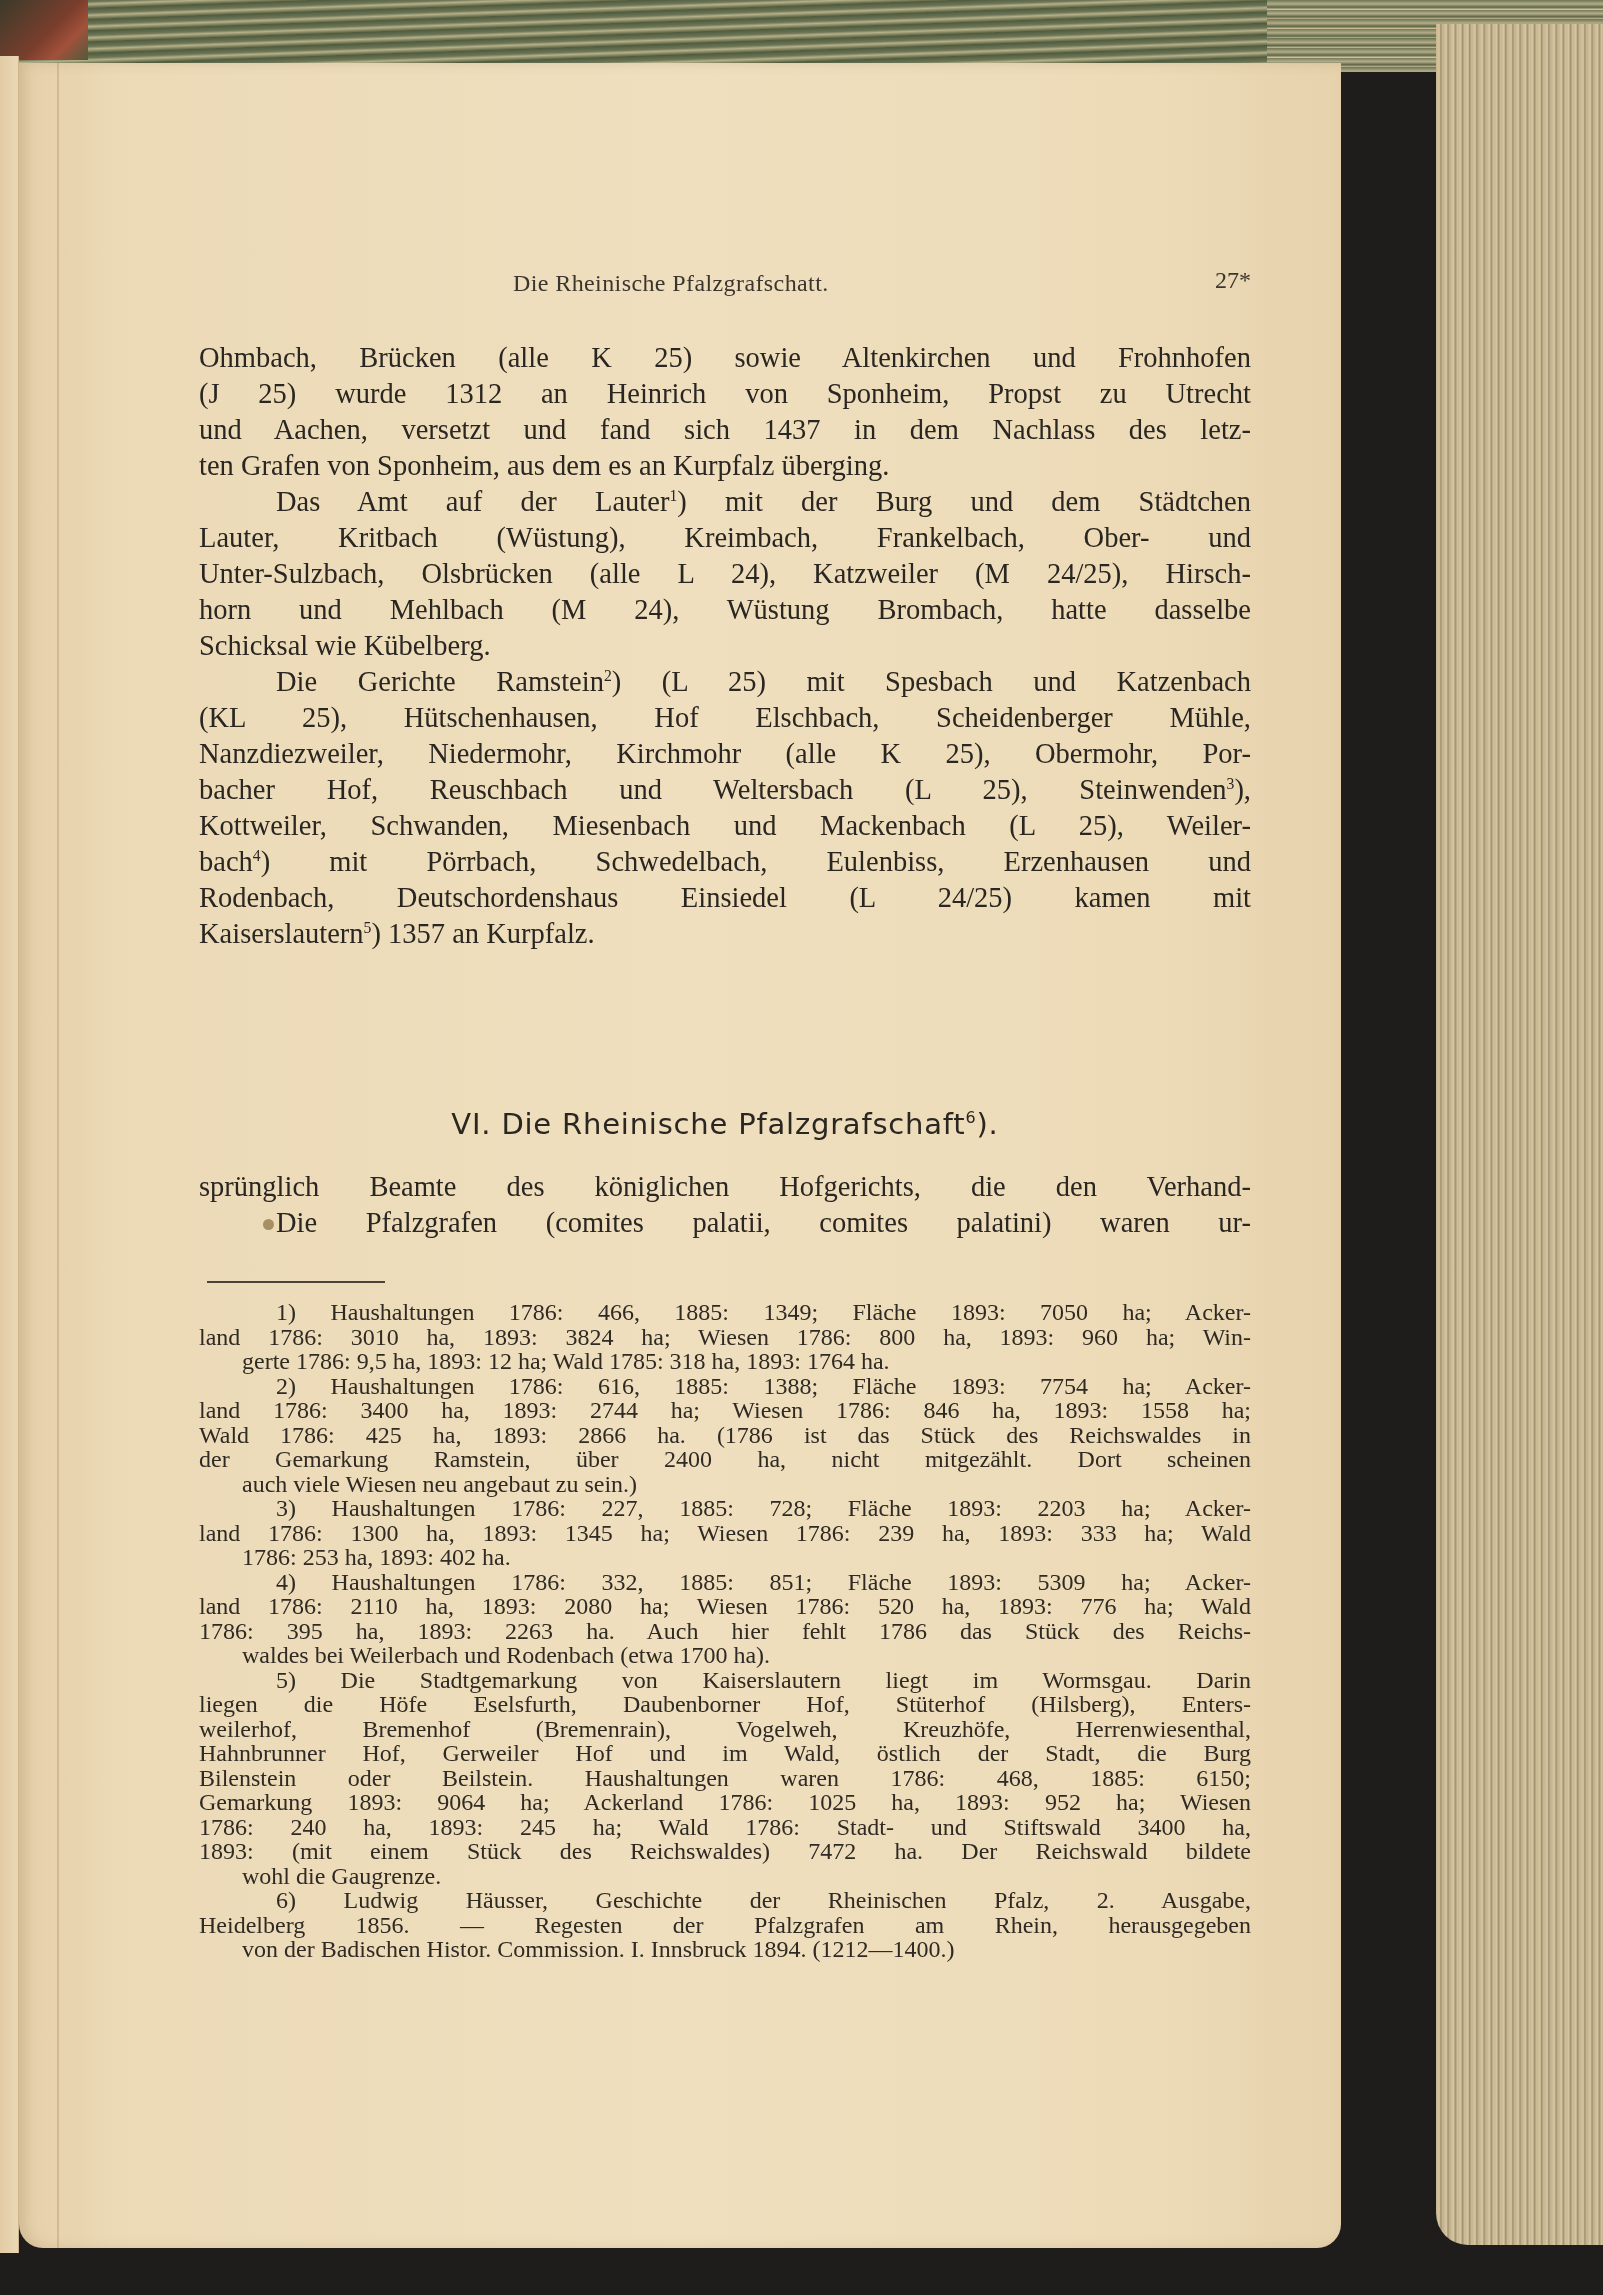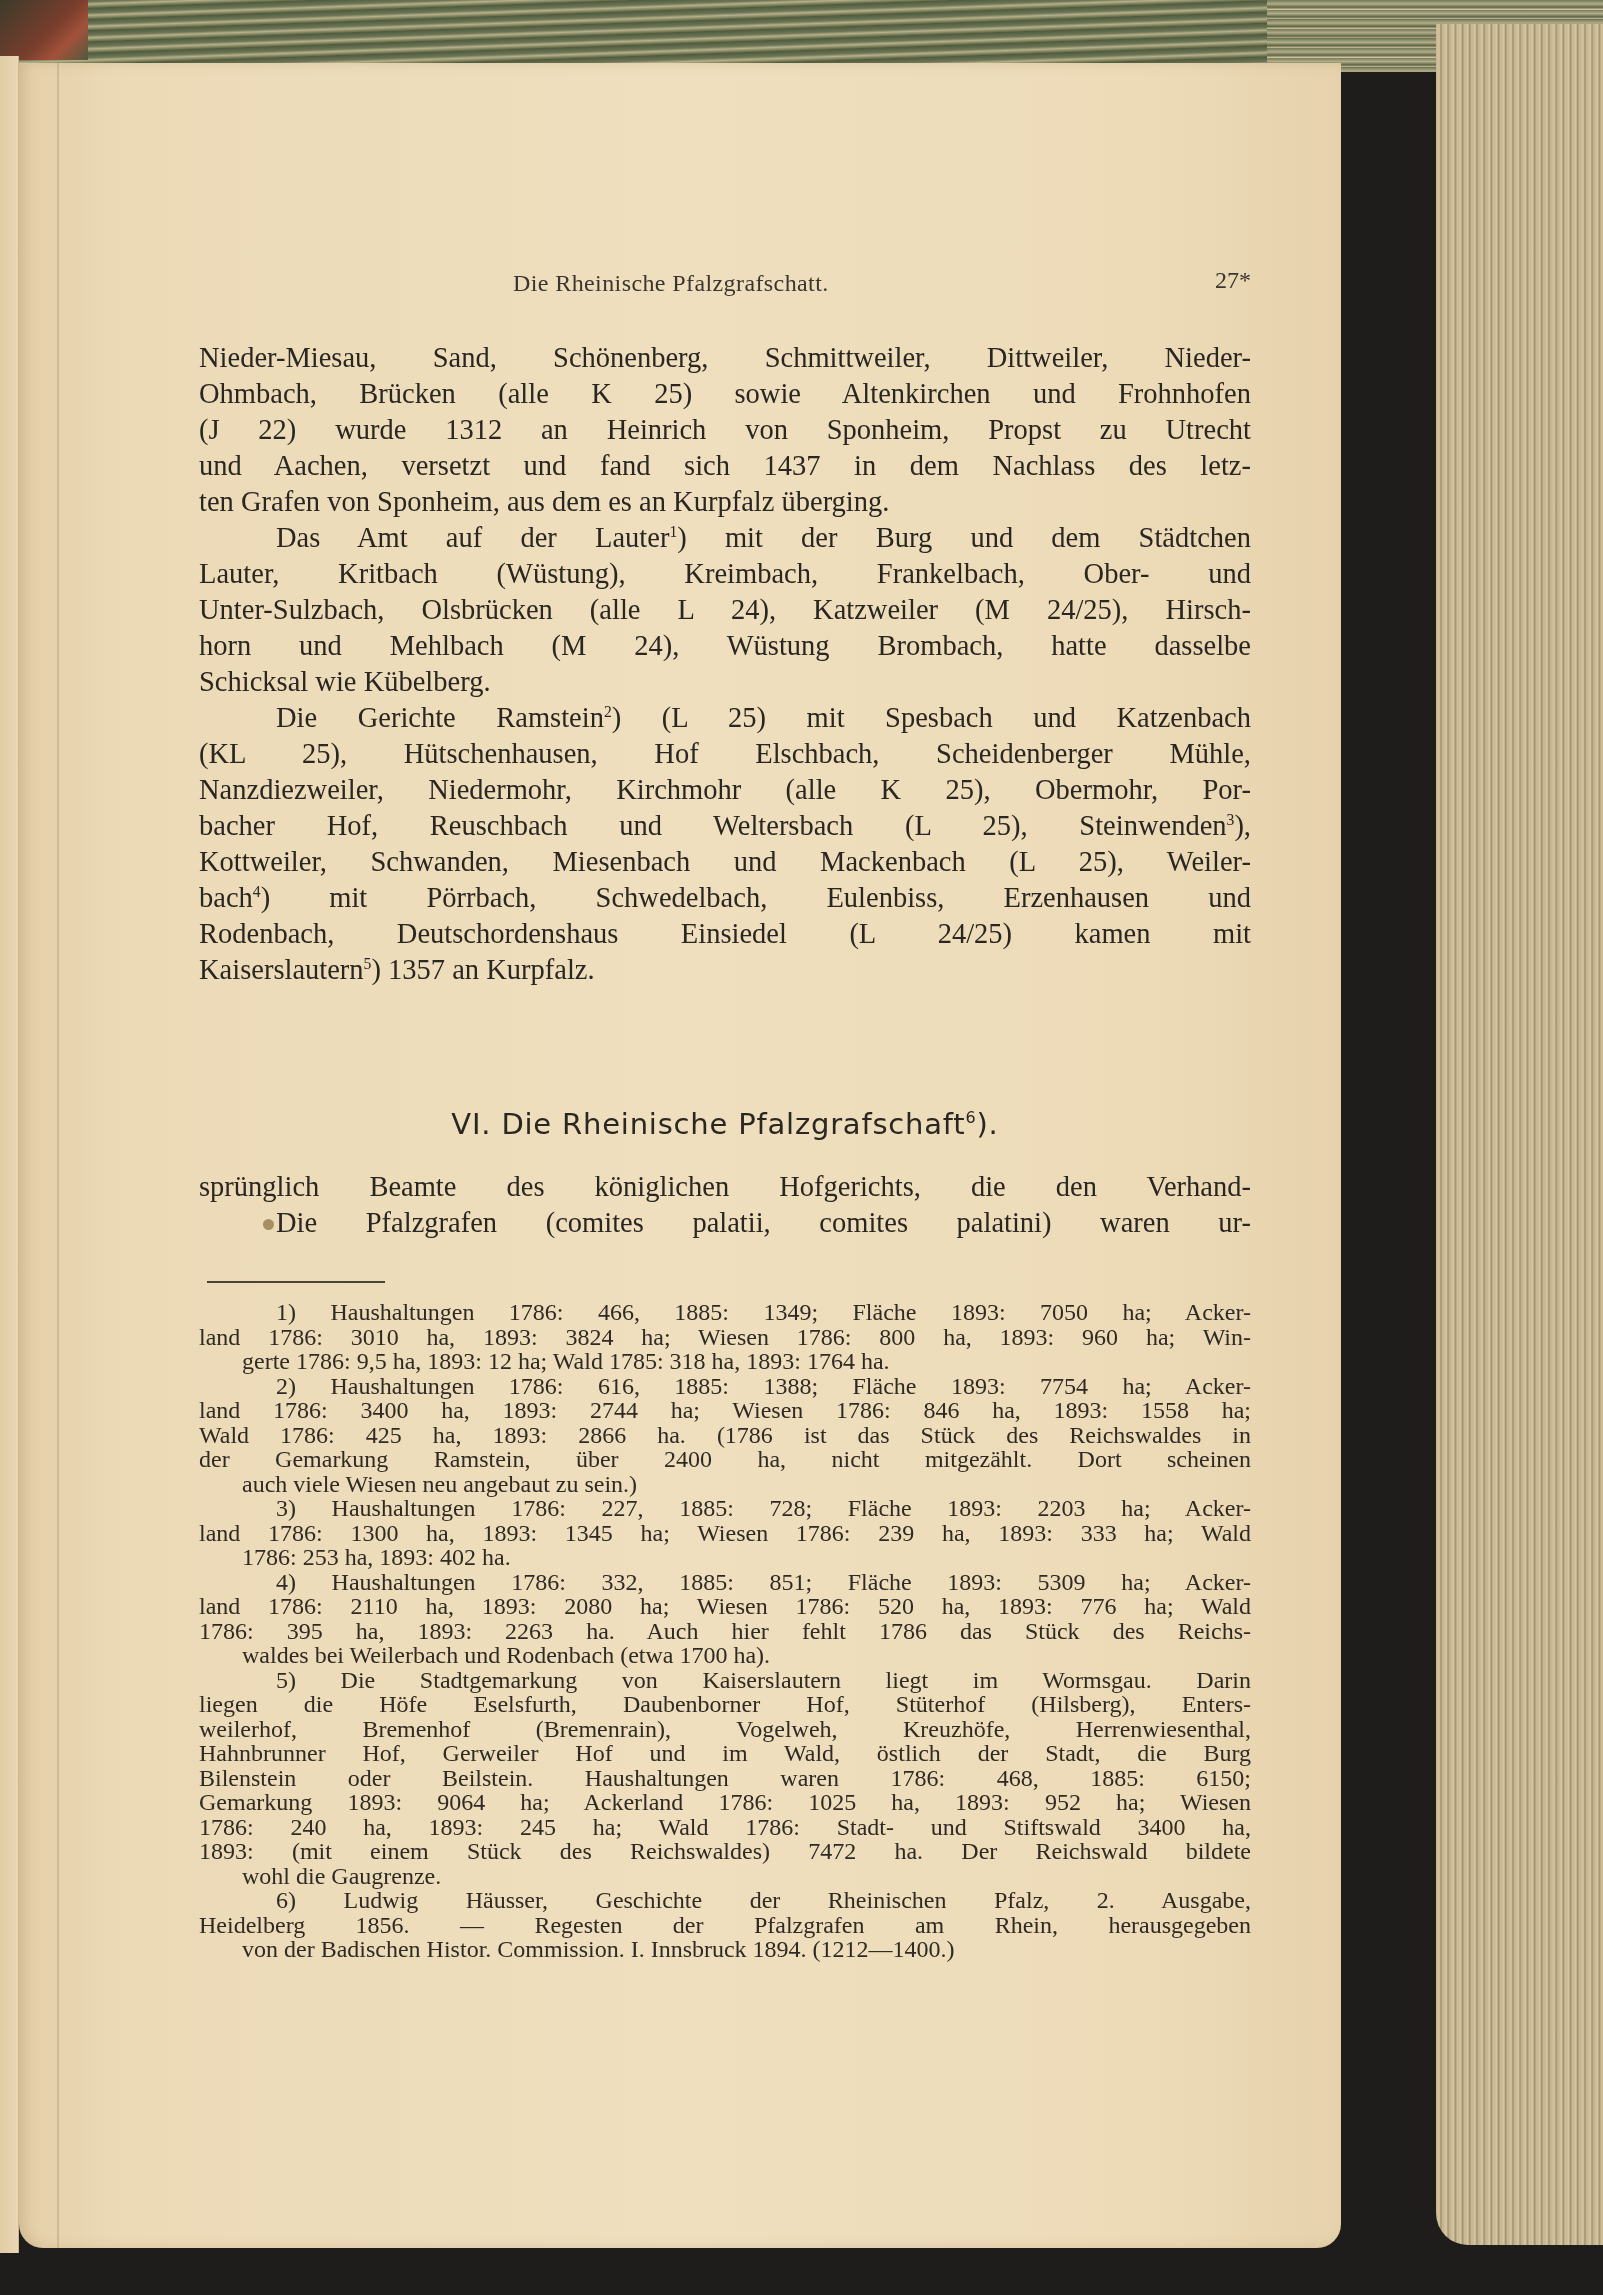--- a/index.html
+++ b/index.html
@@ -192,23 +192,22 @@
   <div class="content">
 
     <div class="running-head">
       <span class="running-title">Die Rheinische Pfalzgrafschatt.</span>
       <span class="page-number">27*</span>
     </div>
 
     <div class="body-text">
 
       <p>
-        <span class="line">Nieder-Miesau, Sand, Schönenberg, Schmittweiler, Dittweiler, Nieder-</span>
         <span class="line">Ohmbach, Brücken (alle K 25) sowie Altenkirchen und Frohnhofen</span>
-        <span class="line">(J 22) wurde 1312 an Heinrich von Sponheim, Propst zu Utrecht</span>
+        <span class="line">(J 25) wurde 1312 an Heinrich von Sponheim, Propst zu Utrecht</span>
         <span class="line">und Aachen, versetzt und fand sich 1437 in dem Nachlass des letz-</span>
         <span class="line last">ten Grafen von Sponheim, aus dem es an Kurpfalz überging.</span>
       </p>
 
       <p>
         <span class="line" style="padding-left:77px"><span>Das Amt auf der Lauter</span><sup>1</sup><span>) mit der Burg und dem Städtchen</span></span>
         <span class="line">Lauter, Kritbach (Wüstung), Kreimbach, Frankelbach, Ober- und</span>
         <span class="line">Unter-Sulzbach, Olsbrücken (alle L 24), Katzweiler (M 24/25), Hirsch-</span>
         <span class="line">horn und Mehlbach (M 24), Wüstung Brombach, hatte dasselbe</span>
         <span class="line last">Schicksal wie Kübelberg.</span>

